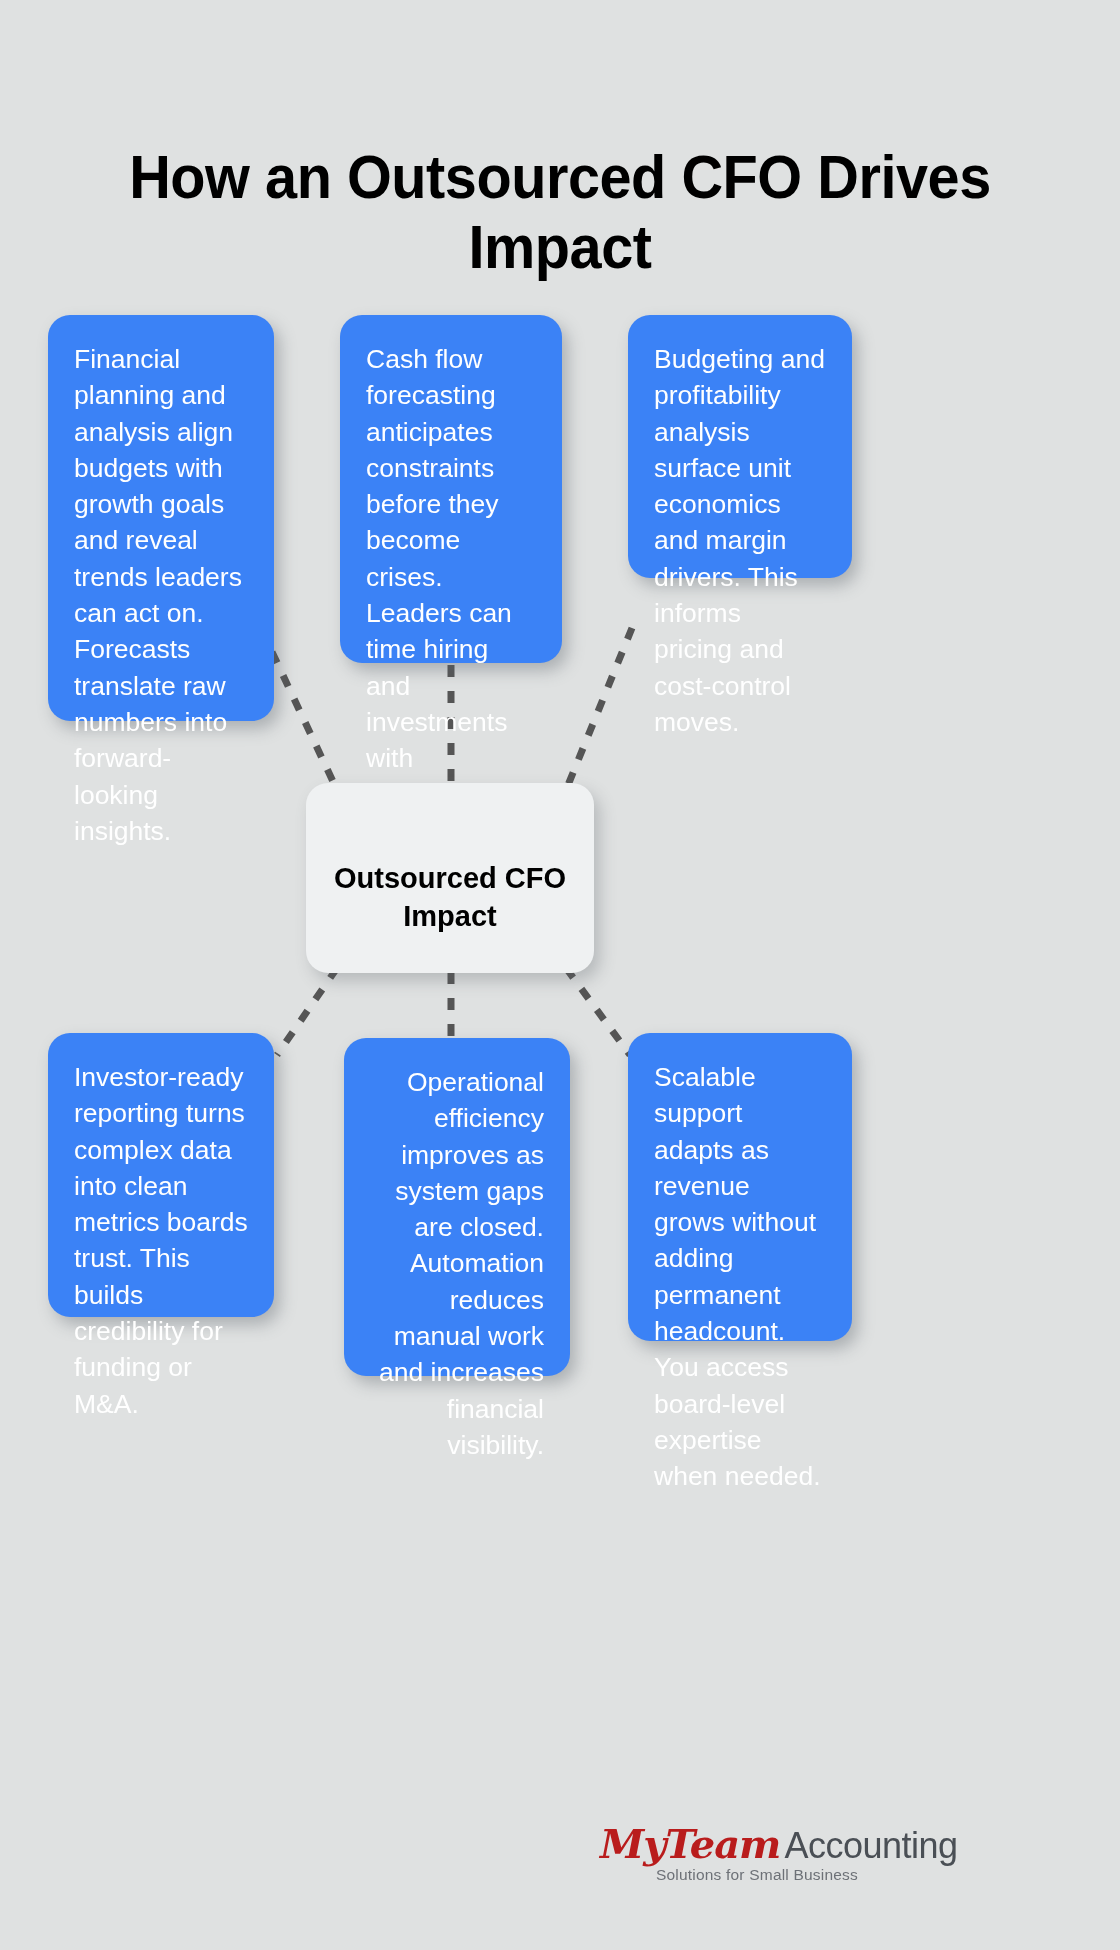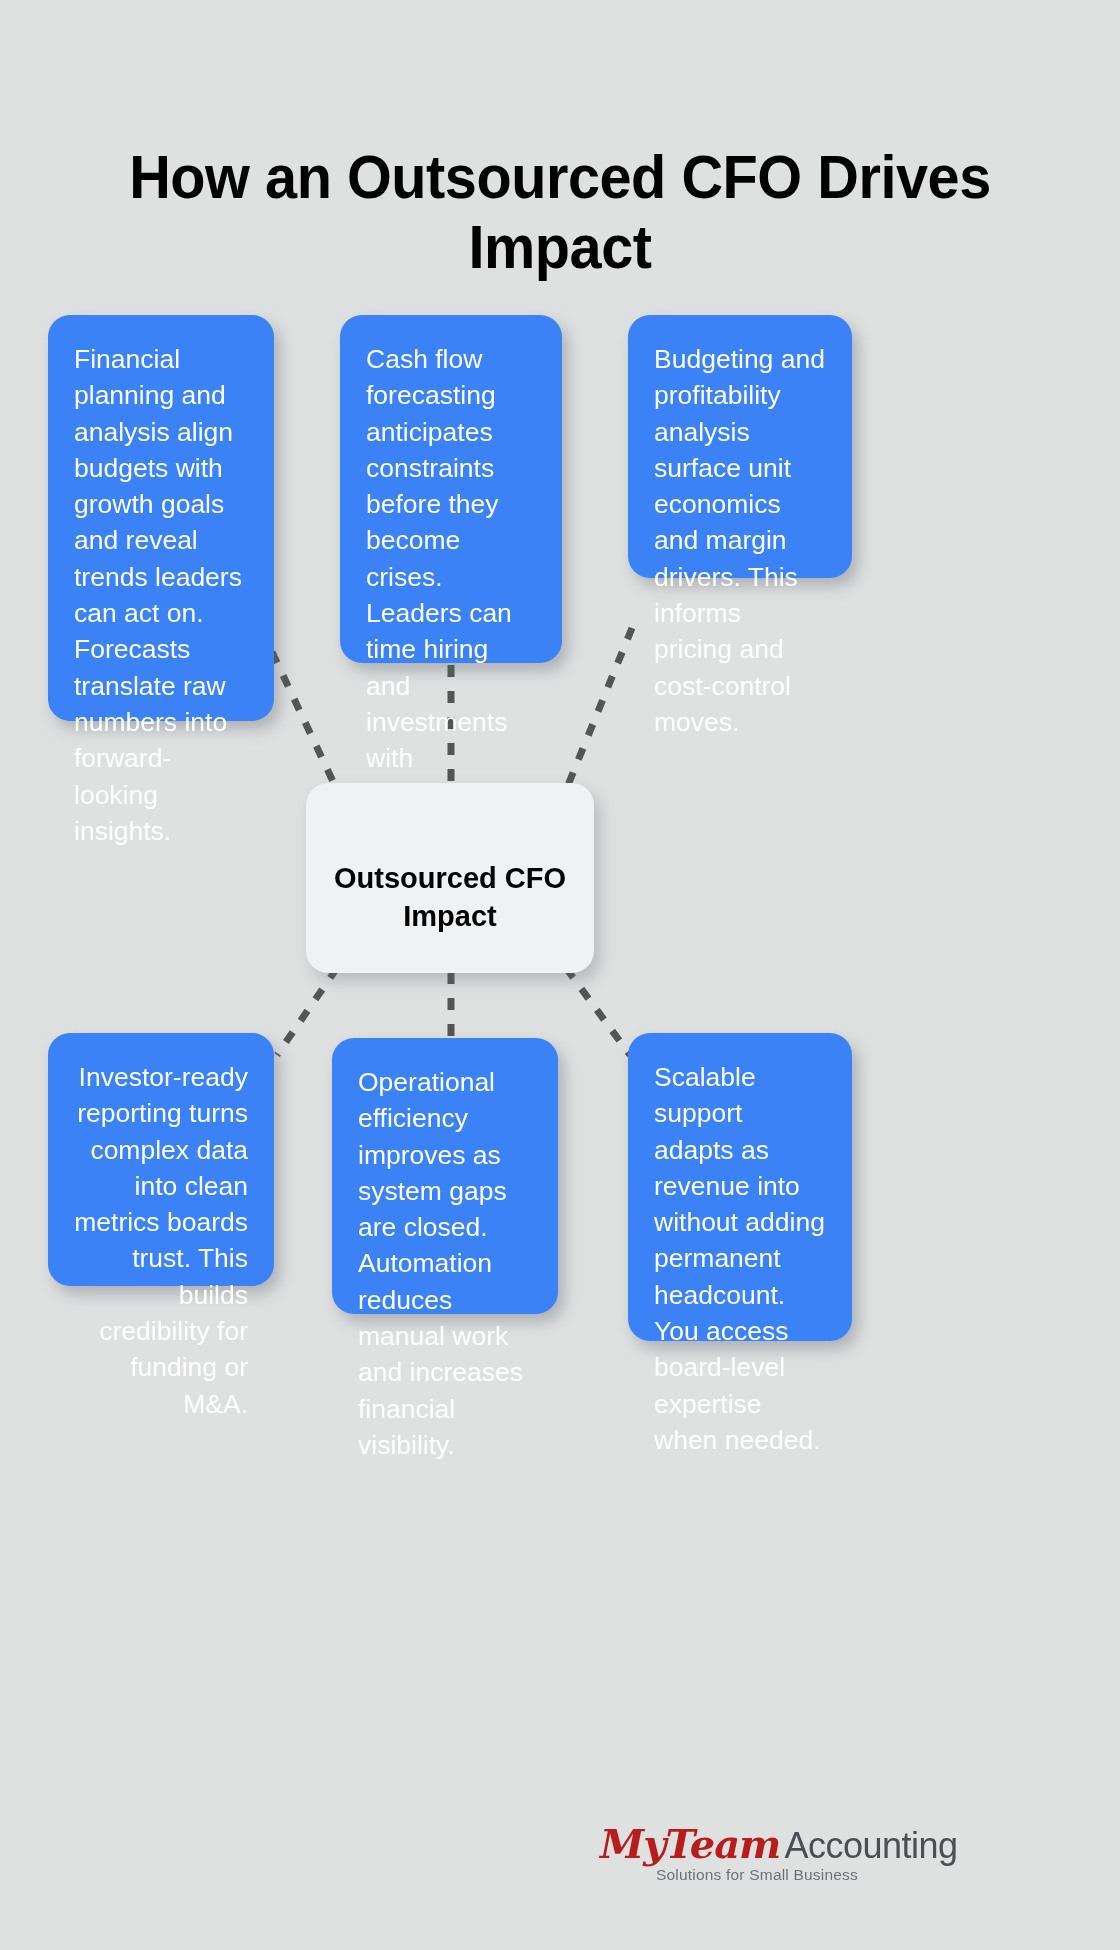--- a/index.html
+++ b/index.html
@@ -61,22 +61,22 @@
 
   .card-text {
     display: block;
   }
 
   
   #card-1 { left: 48px;  top: 315px;  width: 226px; height: 406px; }
   #card-2 { left: 340px; top: 315px;  width: 222px; height: 348px; }
   #card-3 { left: 628px; top: 315px;  width: 224px; height: 263px; }
   
-  #card-4 { left: 48px;  top: 1033px; width: 226px; height: 253px; text-align: right; }
-  #card-5 { left: 332px; top: 1038px; width: 226px; height: 276px; }
+  #card-4 { left: 48px;  top: 1033px; width: 226px; height: 284px; }
+  #card-5 { left: 344px; top: 1038px; width: 226px; height: 338px; text-align: right; }
   #card-6 { left: 628px; top: 1033px; width: 224px; height: 308px; }
 
   
   .hub {
     position: absolute;
     left: 306px;
     top: 783px;
     width: 288px;
     height: 190px;
     background: #eff1f2;
@@ -176,21 +176,21 @@
 
   <div class="card" id="card-4">
     <span class="card-text">Investor-ready reporting turns complex data into clean metrics boards trust. This builds credibility for funding or M&amp;A.</span>
   </div>
 
   <div class="card" id="card-5">
     <span class="card-text">Operational efficiency improves as system gaps are closed. Automation reduces manual work and increases financial visibility.</span>
   </div>
 
   <div class="card" id="card-6">
-    <span class="card-text">Scalable support adapts as revenue into without adding permanent headcount. You access board-level expertise when needed.</span>
+    <span class="card-text">Scalable support adapts as revenue grows without adding permanent headcount. You access board-level expertise when needed.</span>
   </div>
 
   <div class="logo">
     <div class="logo-main">
       <span class="logo-my">MyTeam</span><span class="logo-accounting">Accounting</span>
     </div>
     <div class="logo-tagline">Solutions for Small Business</div>
   </div>
 
 </div>

